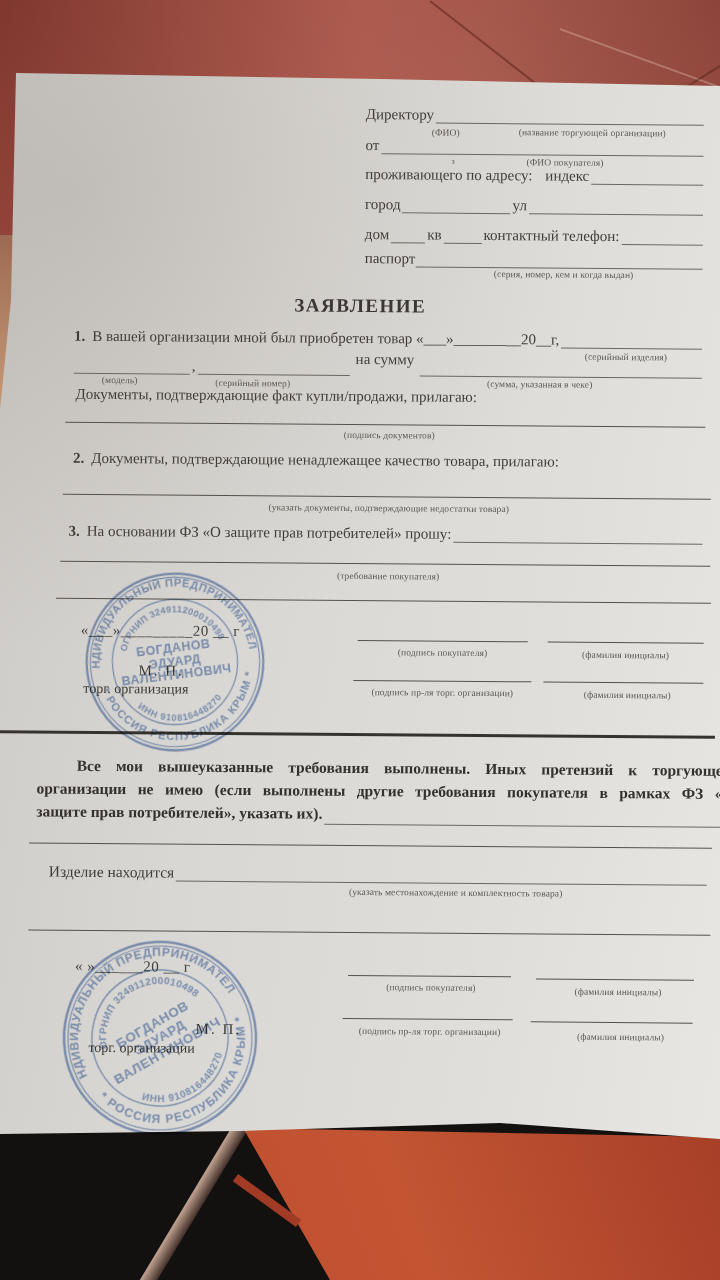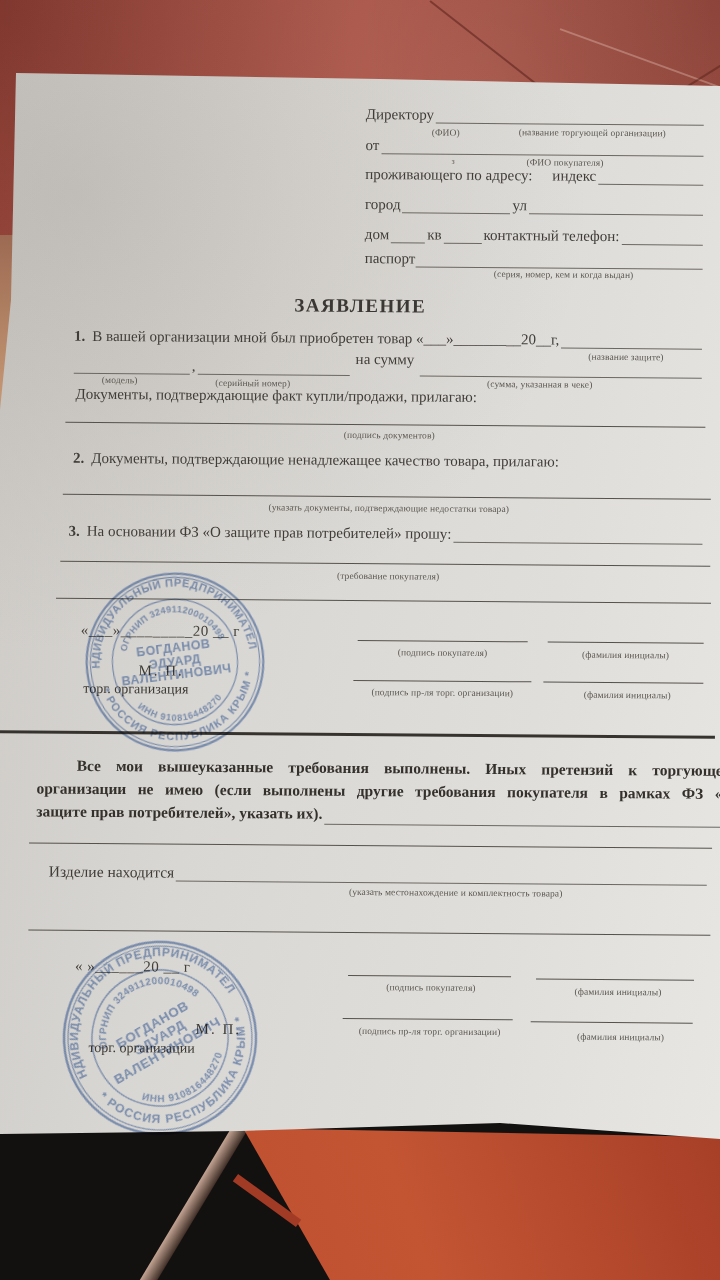--- a/index.html
+++ b/index.html
@@ -83,21 +83,21 @@
 
     <div class="row" style="left:366px;top:135px;width:340px;">
       <span class="t">от</span>
         <span class="bl"></span>
     </div>
     <div class="cap" style="left:452px;top:156px;font-size:8px;">з</div>
     <div class="cap" style="left:480px;top:156px;margin-left:47px;">(ФИО покупателя)</div>
 
     <div class="row" style="left:366px;top:164px;width:340px;">
       <span class="t">проживающего по адресу:</span>
-      <span class="t" style="margin-left:20px;">индекс</span>
+      <span class="t" style="margin-left:13px;">индекс</span>
         <span class="bl"></span>
     </div>
 
     <div class="row" style="left:366px;top:194px;width:340px;">
       <span class="t">город</span>
         <span class="bl fx" style="width:108px;"></span>
       <span class="t">ул</span>
         <span class="bl"></span>
     </div>
 
@@ -116,21 +116,21 @@
     </div>
     <div class="cap capc" style="left:565px;top:268px;">(серия, номер, кем и когда выдан)</div>
 
     <div class="title capc" style="left:362px;top:295px;">ЗАЯВЛЕНИЕ</div>
 
     <div class="row" style="left:76px;top:328px;width:630px;">
       <span class="num">1.</span>
       <span class="t">В вашей организации мной был приобретен товар «___»_________20__г,</span>
         <span class="bl"></span>
     </div>
-    <div class="cap capc" style="left:628px;top:350px;">(название защите)</div>
+    <div class="cap capc" style="left:628px;top:350px;">(серийный изделия)</div>
 
     <div class="row" style="left:76px;top:357px;width:630px;">
       <span class="bl fx" style="width:116px;margin-left:0;"></span>
       <span class="t">,</span>
       <span class="bl fx" style="width:152px;"></span>
       <span class="t" style="margin:8px 4px;">на сумму</span>
       <span class="bl"></span>
     </div>
     <div class="cap capc" style="left:122px;top:377px;">(модель)</div>
     <div class="cap capc" style="left:255px;top:379px;">(серийный номер)</div>

